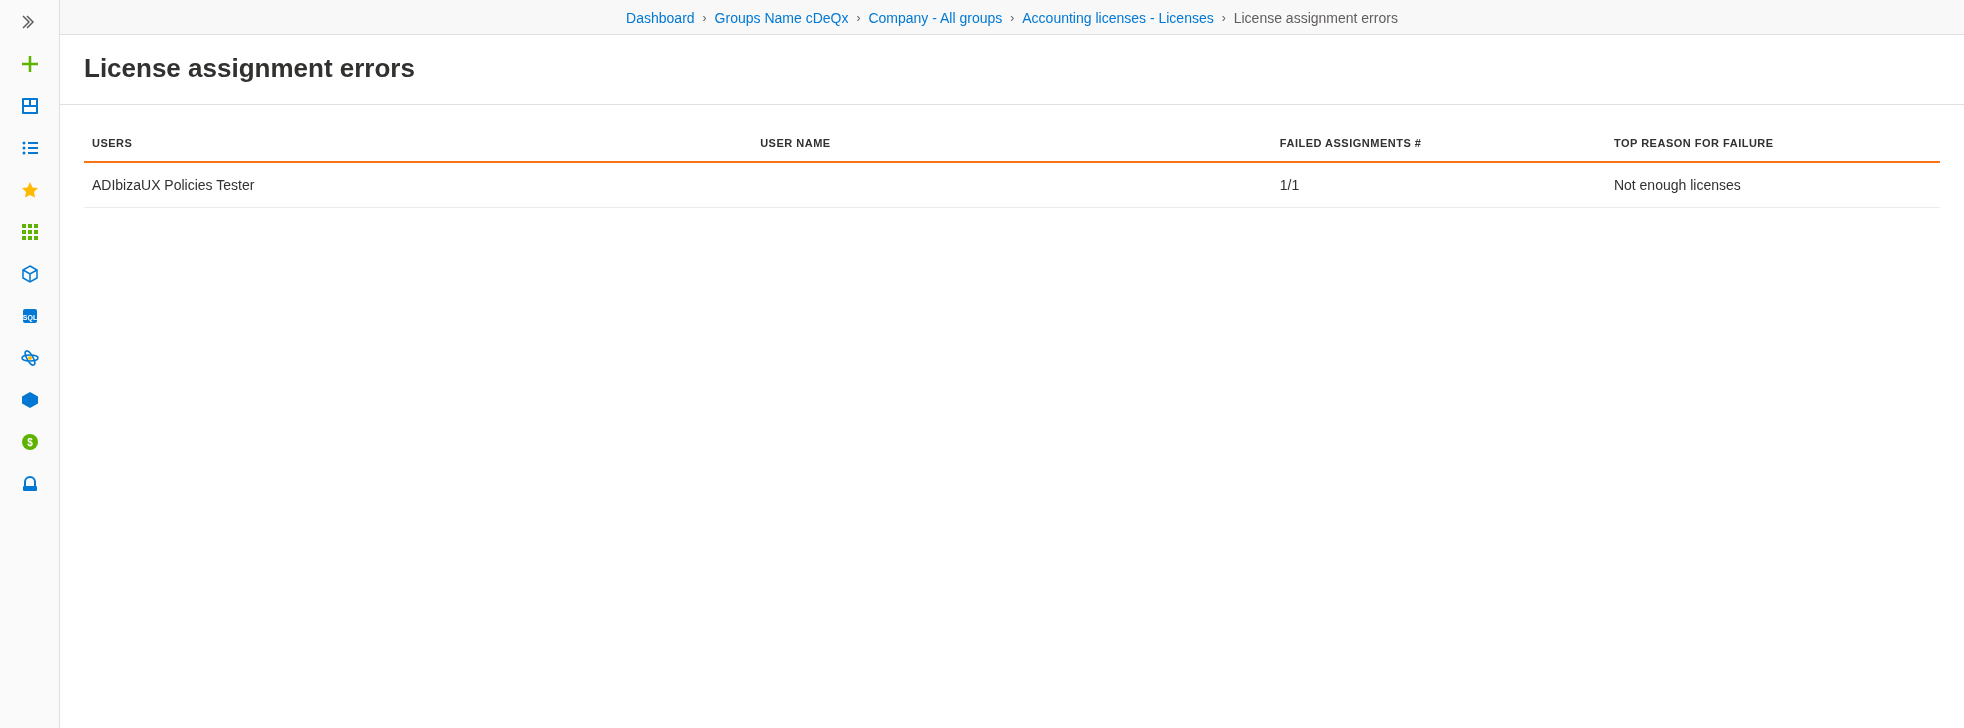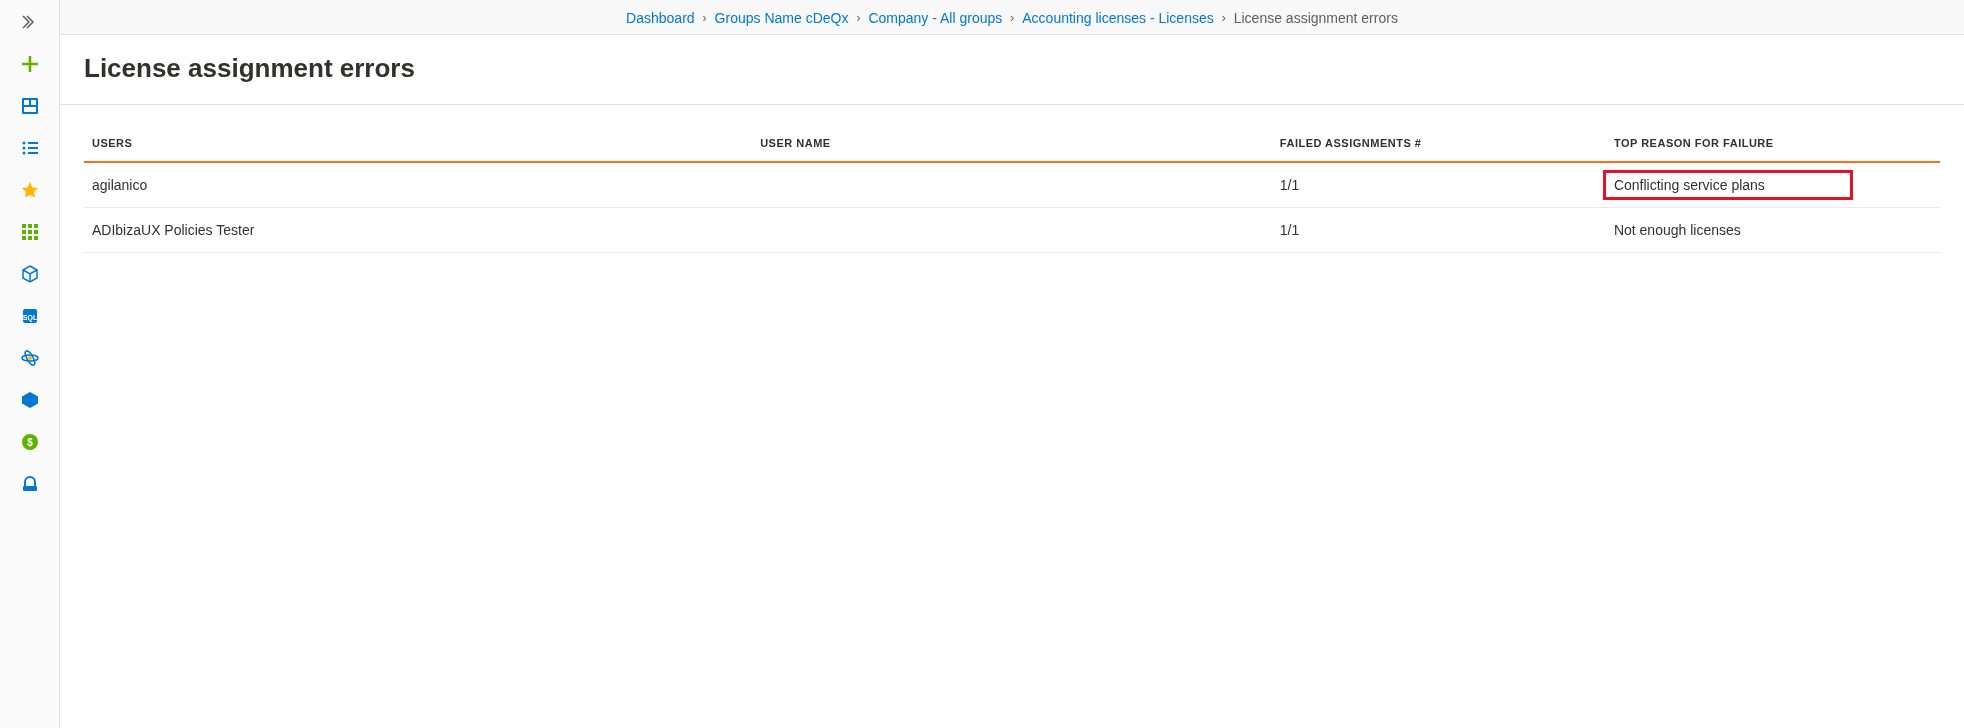--- a/index.html
+++ b/index.html
@@ -189,26 +189,20 @@
         <thead>
           <tr>
             <th class="col-users">USERS</th>
             <th class="col-username">USER NAME</th>
             <th class="col-failed">FAILED ASSIGNMENTS #</th>
             <th class="col-reason">TOP REASON FOR FAILURE</th>
           </tr>
         </thead>
         <tbody id="table-body">
             <tr>
-              <td>agilanico</td>
-              <td></td>
-              <td>1/1</td>
-              <td><span class="highlight-box">Conflicting service plans</span></td>
-            </tr>
-            <tr>
               <td>ADIbizaUX Policies Tester</td>
               <td></td>
               <td>1/1</td>
               <td>Not enough licenses</td>
             </tr>
           </tbody>
       </table>
     </div>
   </div>
 </div>

